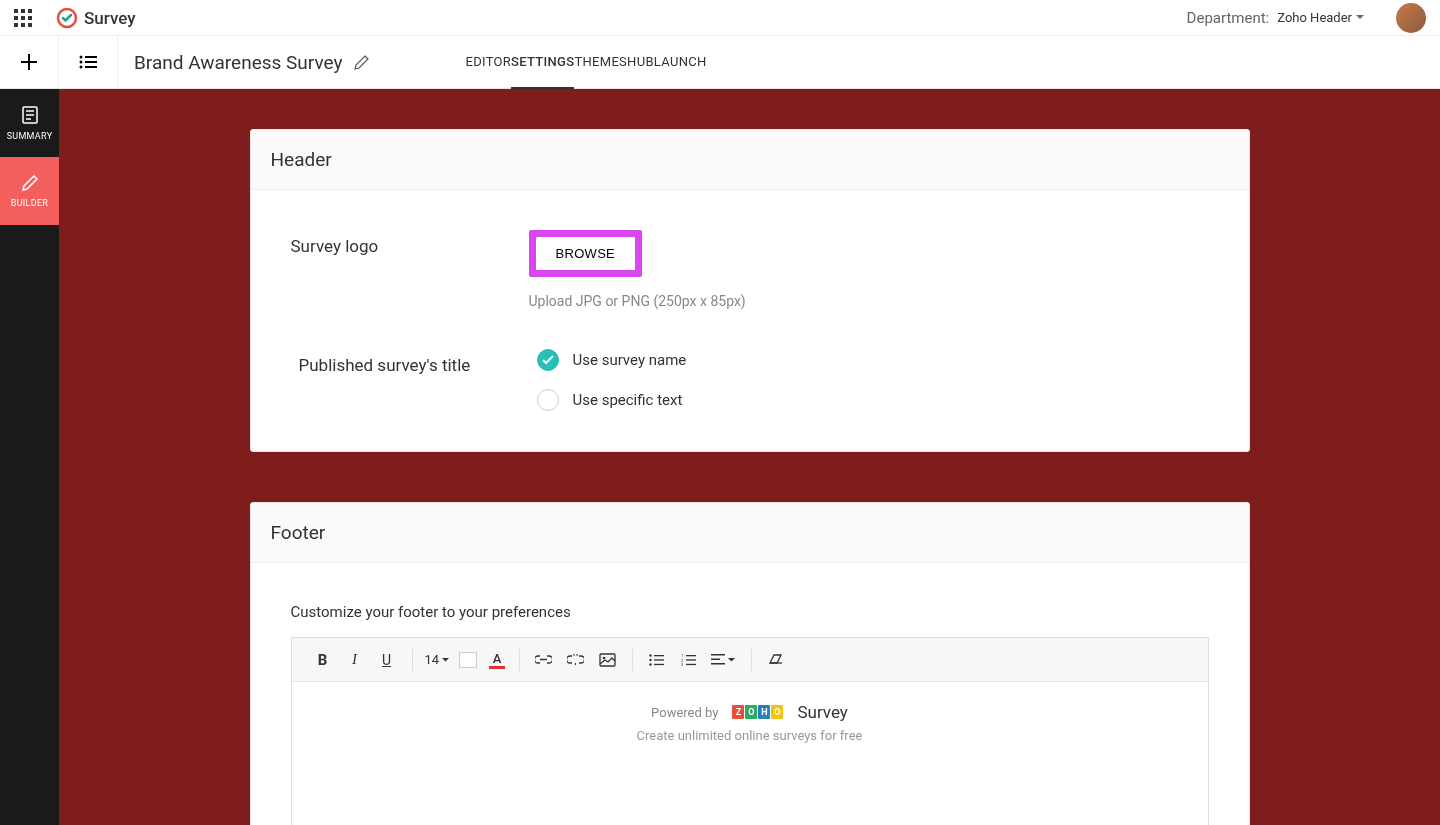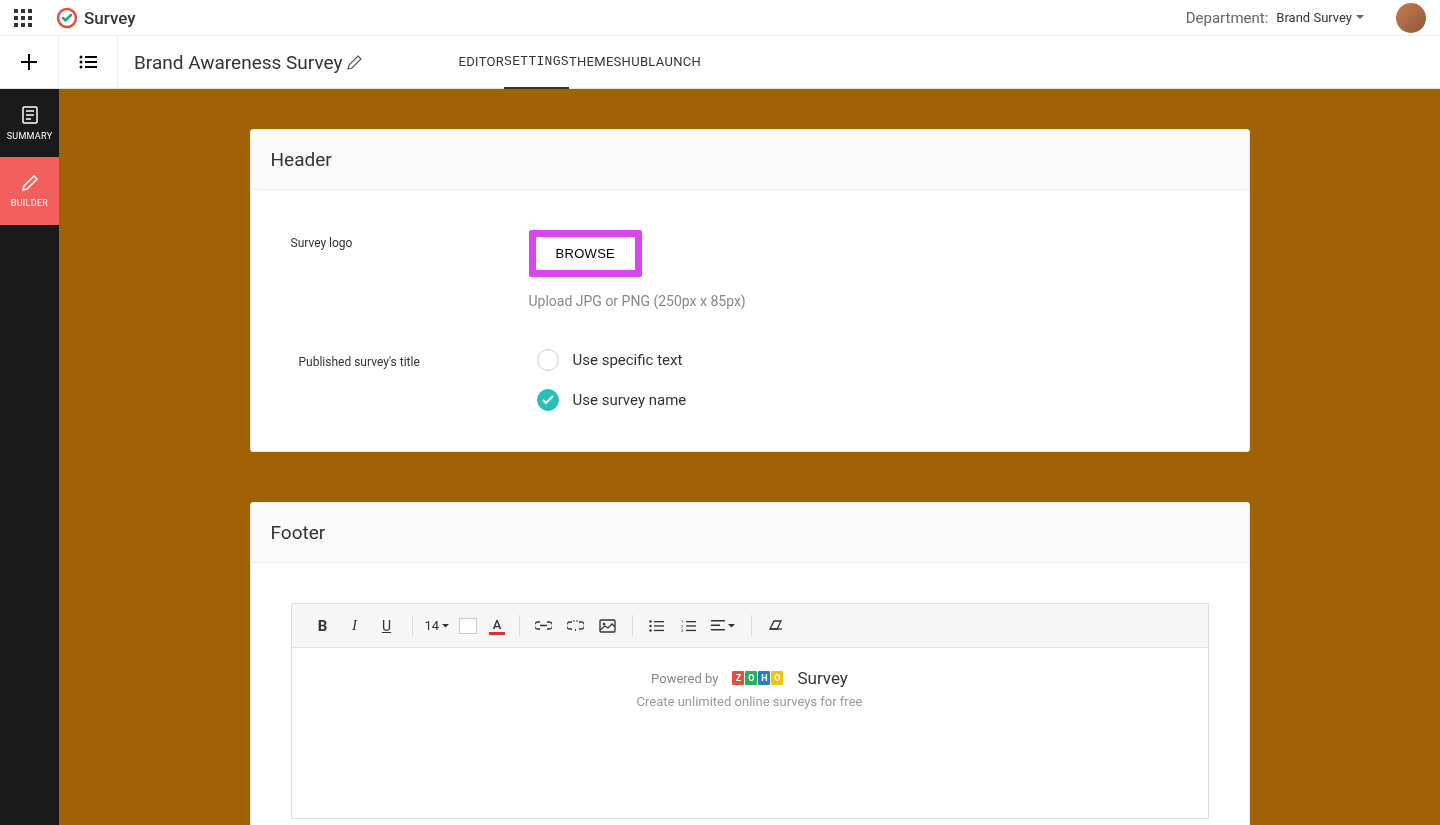--- a/index.html
+++ b/index.html
@@ -9,42 +9,42 @@
 .apps-icon span { background:#333; }
 .brand { display:flex; align-items:center; margin-left:24px; gap:6px; }
 .brand-text { font-size:17px; font-weight:500; color:#333; }
 .topbar-right { margin-left:auto; display:flex; align-items:center; gap:8px; }
 .dept-label { font-size:15px; color:#666; }
 .dept-select { font-size:13px; color:#333; display:flex; align-items:center; gap:4px; cursor:pointer; }
 .avatar { width:30px; height:30px; border-radius:50%; margin-left:24px; background:linear-gradient(135deg,#c97a4a,#8b5a3c); cursor:pointer; }
 
 .navbar { height:53px; display:flex; align-items:stretch; border-bottom:1px solid #e5e5e5; }
 .nav-btn { width:59px; display:flex; align-items:center; justify-content:center; border-right:1px solid #eee; cursor:pointer; }
-.survey-title-wrap { display:flex; align-items:center; padding:0 16px; gap:5px; }
+.survey-title-wrap { display:flex; align-items:center; padding:0 16px; gap:12px; }
 .survey-title { font-size:19px; color:#333; }
 .nav-tabs { display:flex; margin-left:80px; }
 .nav-tab { font-size:13px; letter-spacing:0.3px; color:#333; height:53px; display:flex; align-items:center; cursor:pointer; border-bottom:2px solid transparent; }
-.nav-tab.active { border-bottom-color:#333; font-weight:500;font-family:Liberation Mono, monospace; }
+.nav-tab.active { border-bottom-color:#333; font-weight:500; }
 .preview-btn { margin-left:auto; width:131px; background:#f25f5c; color:#fff; border:none; font-size:13px; letter-spacing:0.5px; cursor:pointer; }
 
 .body-wrap { display:flex; height:calc(100vh - 89px); }
 .sidebar { width:59px; background:#1a1a1a; display:flex; flex-direction:column; }
 .sidebar-item { height:68px; display:flex; flex-direction:column; align-items:center; justify-content:center; gap:6px; cursor:pointer; color:#fff; }
 .sidebar-item.active { background:#f25f5c; }
 .sidebar-label { font-size:9px; letter-spacing:0.3px; }
 
-.content { flex:1; background:#a16207; overflow:auto; padding:40px 0 60px; }
+.content { flex:1; background:#7f1d1d; overflow:auto; padding:40px 0 60px; }
 .card { width:1000px; margin:0 auto 50px; background:#fff; border:1px solid #e8e8e8; border-radius:3px; }
 .card-head { padding:18px 20px; border-bottom:1px solid #eee; background:#fafafa; }
 .card-title { font-size:19px; font-weight:400; color:#333; }
 .card-body { padding:40px; }
 
 .form-row { display:flex; align-items:flex-start; margin-bottom:40px; }
 .form-row:last-child { margin-bottom:0;margin-left:8px; }
-.form-label { width:238px; font-size:12px; color:#333; padding-top:6px; }
+.form-label { width:238px; font-size:17px; color:#333; padding-top:6px; }
 .form-ctrl { flex:1; }
 .browse-btn { border:7px solid #d946ef; background:#fff; padding:9px 20px; font-size:13px; letter-spacing:0.3px; cursor:pointer; border-radius:2px; }
 .hint { font-size:14px; color:#888; margin-top:16px; }
 .radio-row { display:flex; align-items:center; gap:14px; margin-bottom:18px; cursor:pointer; }
 .radio-row:last-child { margin-bottom:0; }
 .radio { width:22px; height:22px; border-radius:50%; border:1px solid #ccc; display:flex; align-items:center; justify-content:center; flex-shrink:0; }
 .radio.checked { background:#26c0b6; border-color:#26c0b6; }
 .radio-label { font-size:15px; color:#333; }
 
 .footer-desc { font-size:15px; color:#333; margin-bottom:16px; }
@@ -83,21 +83,21 @@
   <div class="brand">
     <svg width="22" height="22" viewBox="0 0 22 22">
       <circle cx="11" cy="11" r="9" fill="none" stroke="#e74c3c" stroke-width="2.5"></circle>
       <path d="M7 11 l2.5 2.5 L15 8" fill="none" stroke="#2a9d8f" stroke-width="2.5" stroke-linecap="round"></path>
     </svg>
     <span class="brand-text">Survey</span>
   </div>
   <div class="topbar-right">
     <span class="dept-label">Department:</span>
     <div class="dept-select">
-      <span>Brand Survey</span>
+      <span>Zoho Header</span>
       <svg width="8" height="5" viewBox="0 0 8 5">
           <path d="M0 0 L4 4 L8 0 Z" fill="#666"></path>
         </svg>
     </div>
     <div class="avatar"></div>
   </div>
 </div>
 
 <div class="navbar">
   <div class="nav-btn">
@@ -158,41 +158,42 @@
           <div class="form-label">Survey logo</div>
           <div class="form-ctrl">
             <button class="browse-btn">BROWSE</button>
             <div class="hint">Upload JPG or PNG (250px x 85px)</div>
           </div>
         </div>
         <div class="form-row">
           <div class="form-label">Published survey's title</div>
           <div class="form-ctrl">
             <div class="radio-row">
-              <div class="radio"></div>
-              <span class="radio-label">Use specific text</span>
-            </div>
-            <div class="radio-row">
               <div class="radio checked">
                 <svg width="12" height="10" viewBox="0 0 12 10">
                     <path d="M1 5 L4 8 L11 1" stroke="#fff" stroke-width="2" fill="none"></path>
                   </svg>
               </div>
               <span class="radio-label">Use survey name</span>
             </div>
+            <div class="radio-row">
+              <div class="radio"></div>
+              <span class="radio-label">Use specific text</span>
+            </div>
           </div>
         </div>
       </div>
     </div>
 
     <div class="card">
       <div class="card-head">
         <div class="card-title">Footer</div>
       </div>
       <div class="card-body">
+        <div class="footer-desc">Customize your footer to your preferences</div>
         <div class="rte">
           <div class="rte-toolbar">
             <div class="rte-btn">
                 <b style="font-size:15px">B</b>
               </div>
             <div class="rte-btn">
                 <i style="font-size:15px;font-family:serif">I</i>
               </div>
             <div class="rte-btn">
                 <span style="text-decoration:underline;font-size:14px">U</span>

